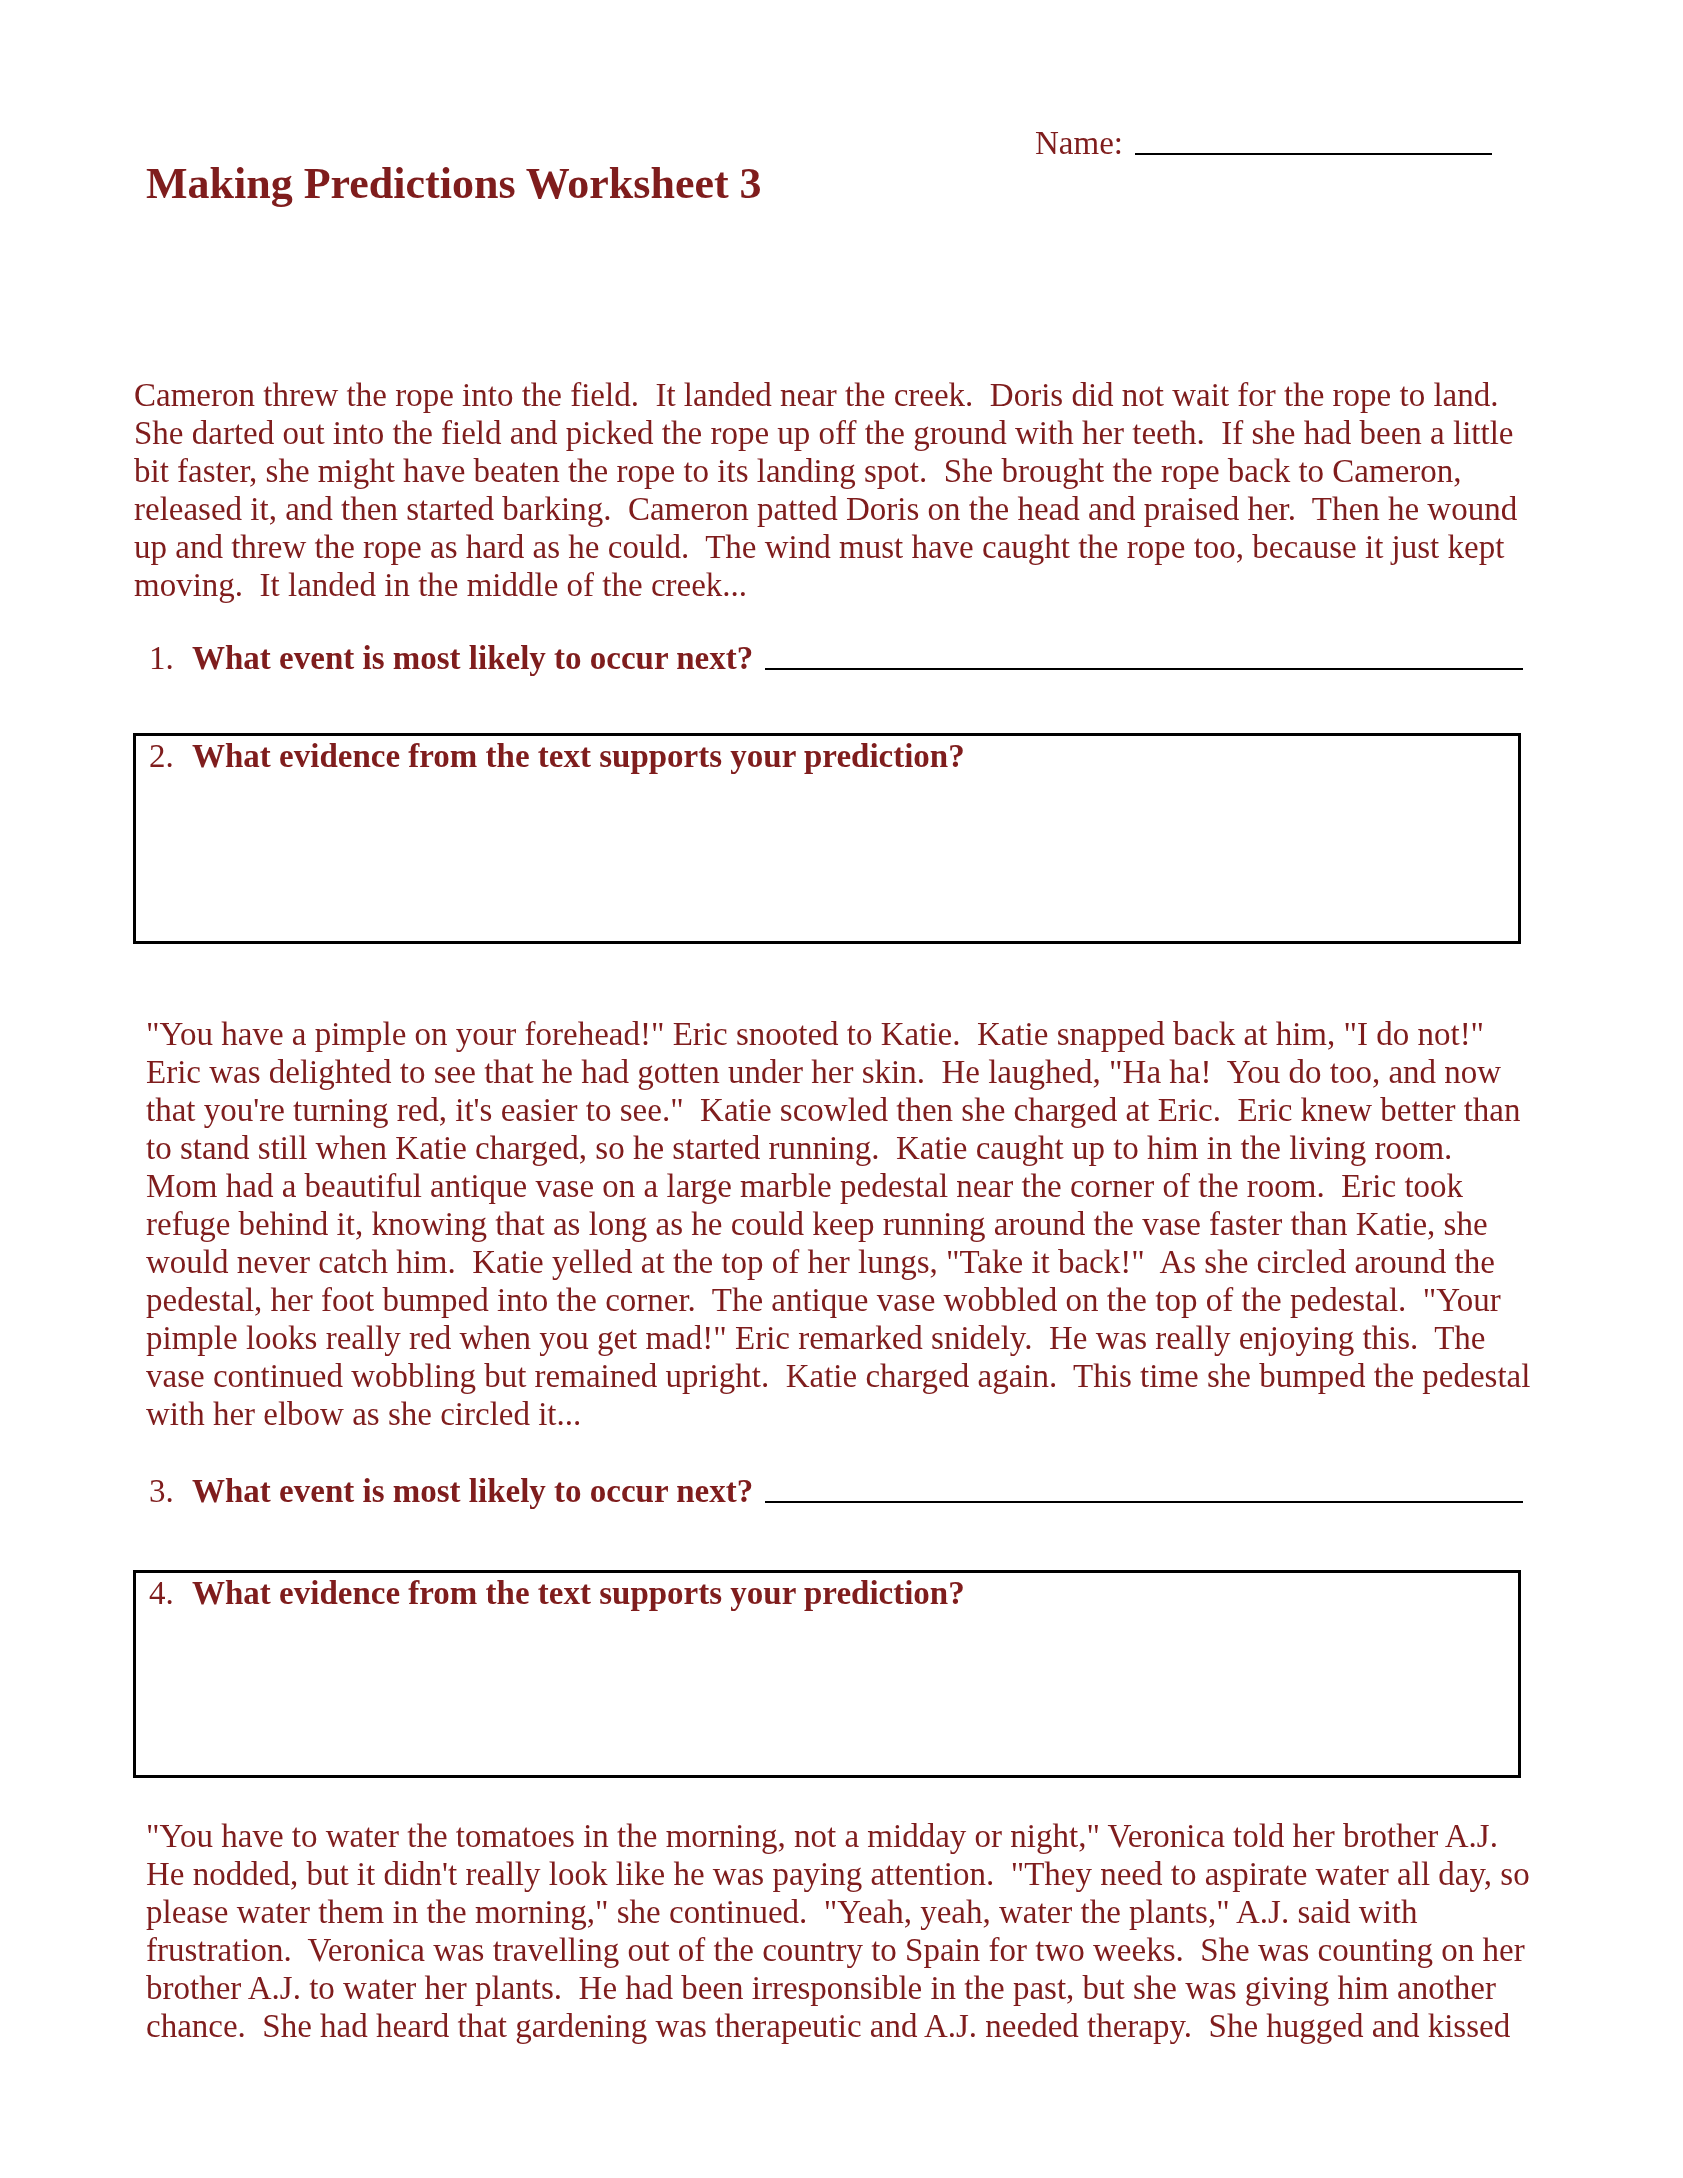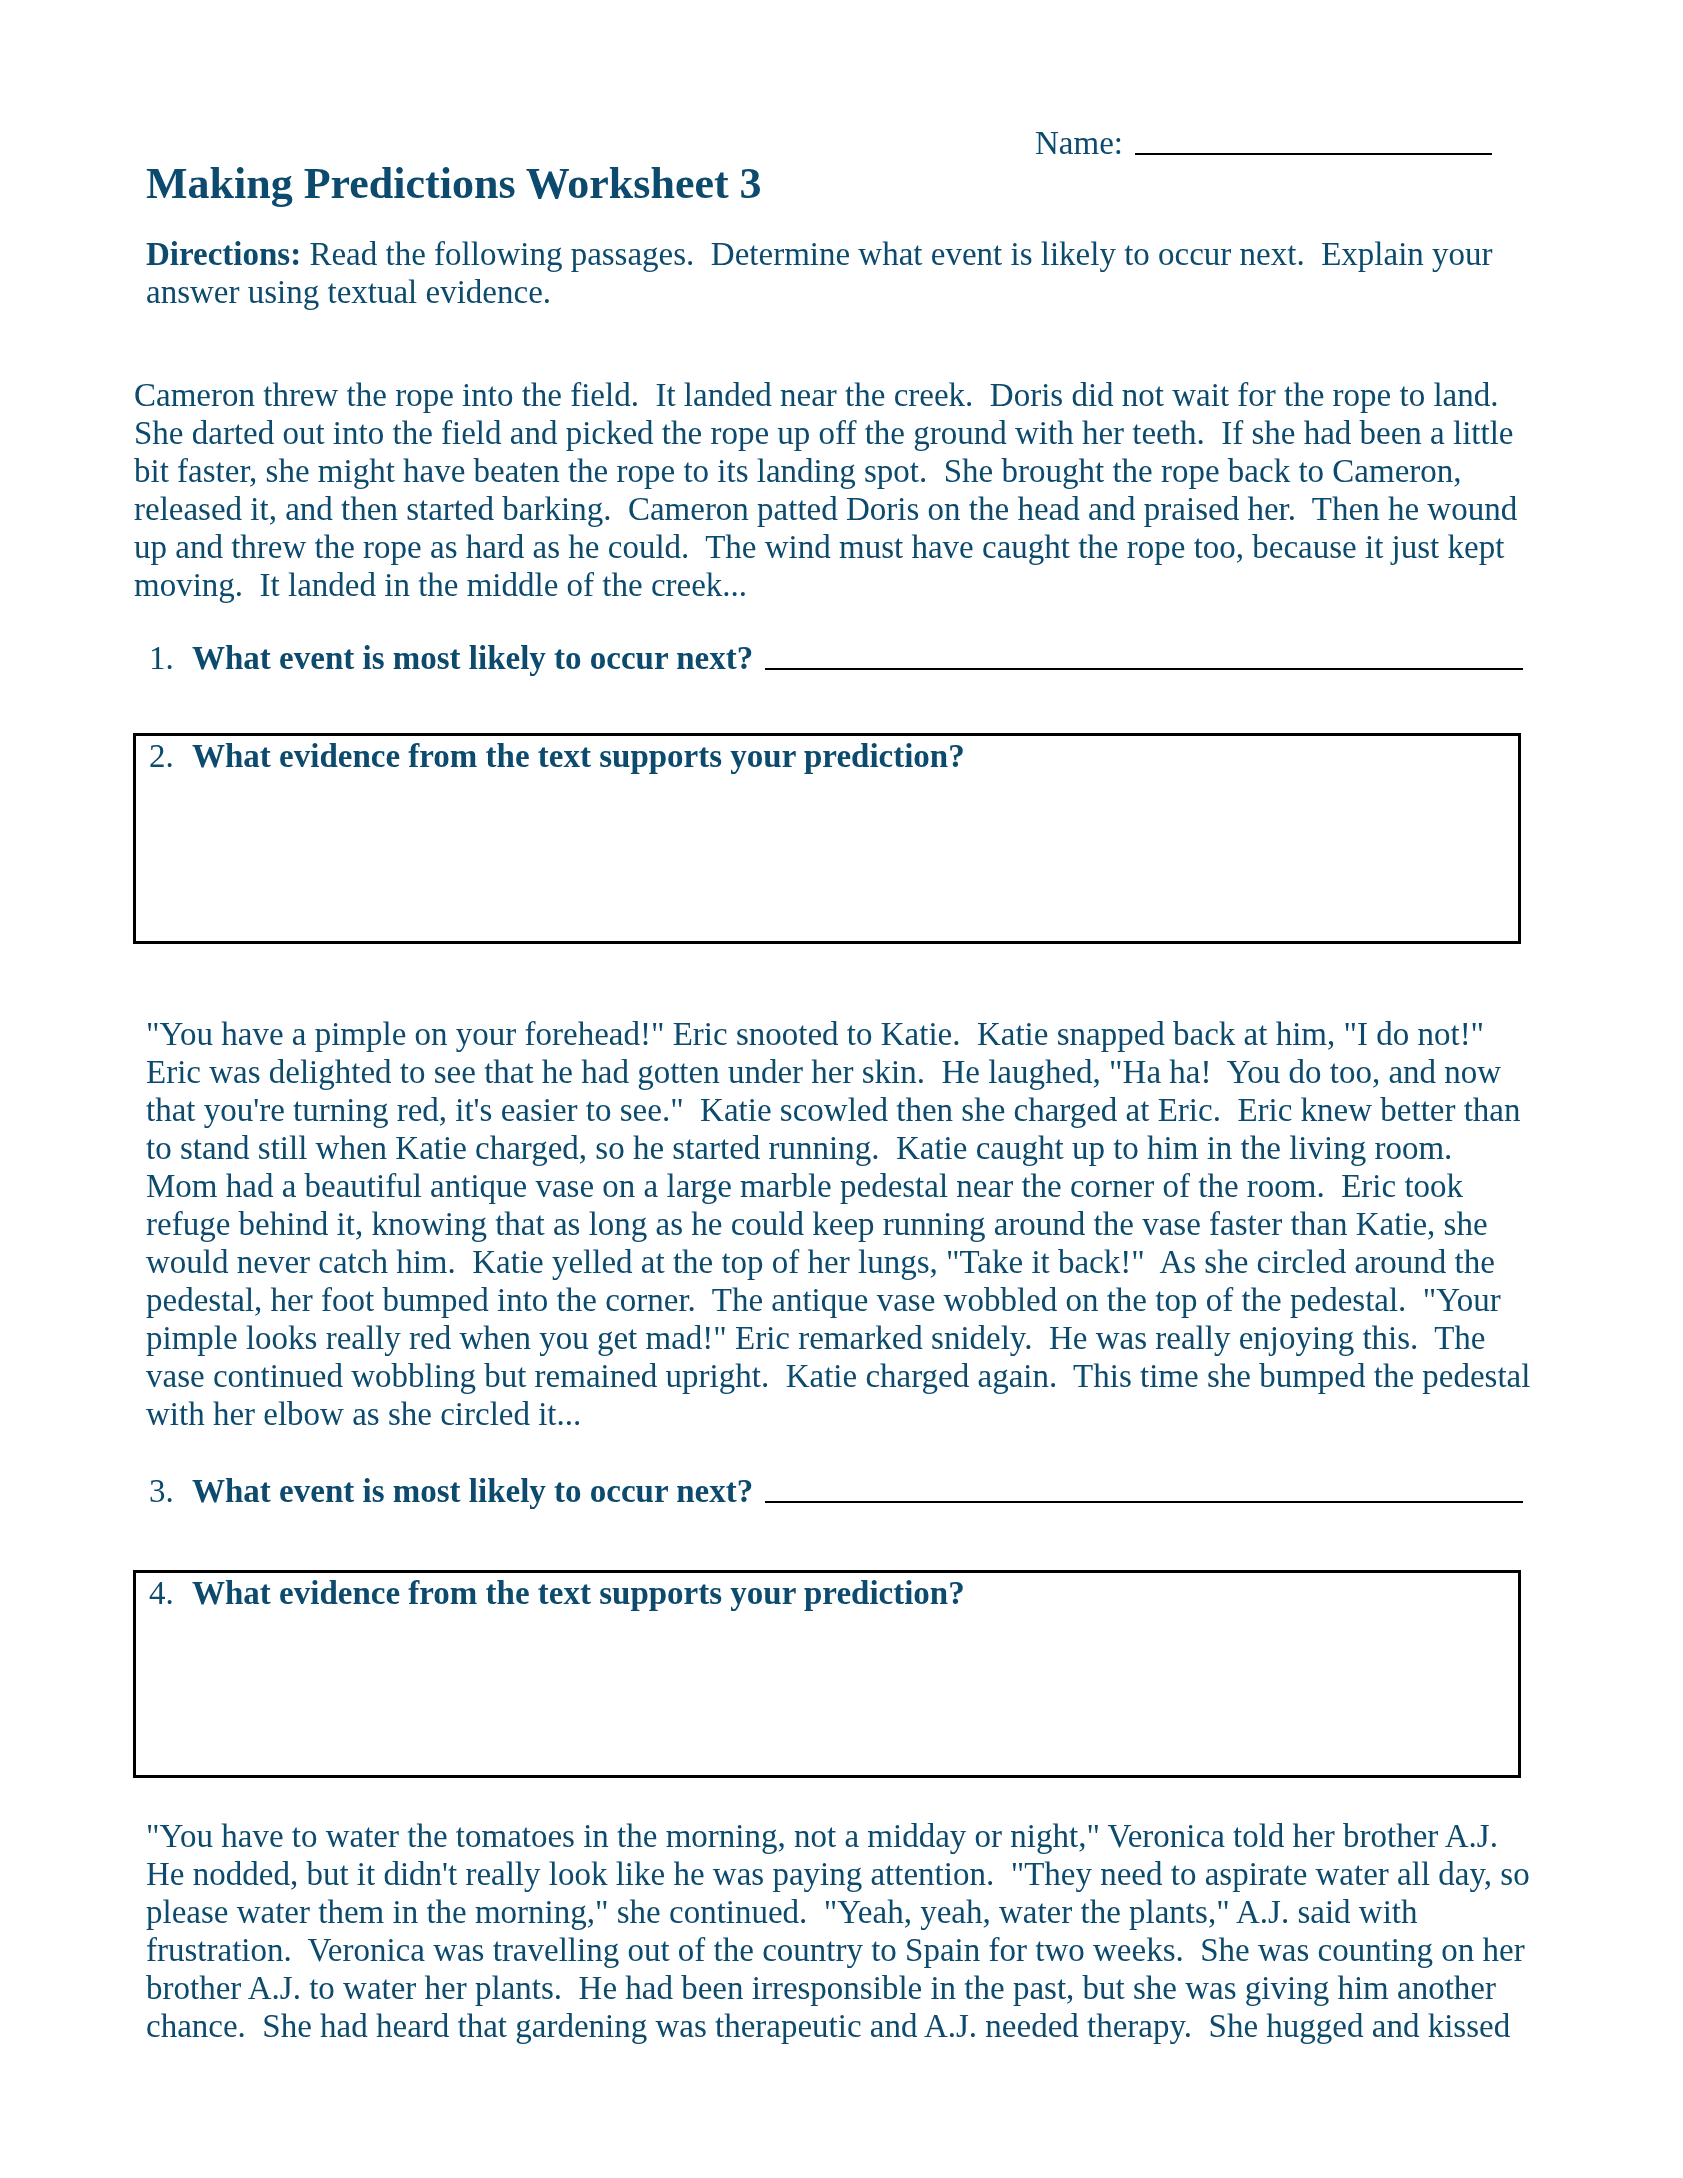--- a/index.html
+++ b/index.html
@@ -1,21 +1,21 @@
 <!DOCTYPE html>
 <html><head>
 <meta charset="utf-8">
 <style>
   html, body { margin: 0; padding: 0; background: #ffffff; }
   .page {
     position: relative;
     width: 1683px;
     height: 2178px;
     background: #ffffff;
-    color: #0c4a6e;
+    color: #7f1d1d;
     font-family: "Liberation Serif", "DejaVu Serif", serif;
     font-size: 33px;
     line-height: 38px;
     overflow: hidden;
   }
   .abs { position: absolute; margin: 0; }
   .pre { white-space: pre; }
   .title {
     font-size: 44px;
     line-height: 52px;
@@ -58,22 +58,20 @@
 
 <div class="page">
 
   <div class="abs name-row" style="left:1035px; top:124px; width:457px;">
     <span>Name:</span>
     <span class="fill-line"></span>
   </div>
 
   <h1 class="abs title" style="left:146px; top:151px;">Making Predictions Worksheet 3</h1>
 
-  <p class="abs pre" style="left:146px; top:235px;"><strong>Directions:</strong><span> Read the following passages.  Determine what event is likely to occur next.  Explain your
-answer using textual evidence.</span></p>
 
   <p class="abs pre" style="left:134px; top:376px;">Cameron threw the rope into the field.  It landed near the creek.  Doris did not wait for the rope to land.
 She darted out into the field and picked the rope up off the ground with her teeth.  If she had been a little
 bit faster, she might have beaten the rope to its landing spot.  She brought the rope back to Cameron,
 released it, and then started barking.  Cameron patted Doris on the head and praised her.  Then he wound
 up and threw the rope as hard as he could.  The wind must have caught the rope too, because it just kept
 moving.  It landed in the middle of the creek...</p>
 
   <div class="abs qrow" style="left:149px; top:639px; width:1374px;">
     <span class="qnum">1.</span>

